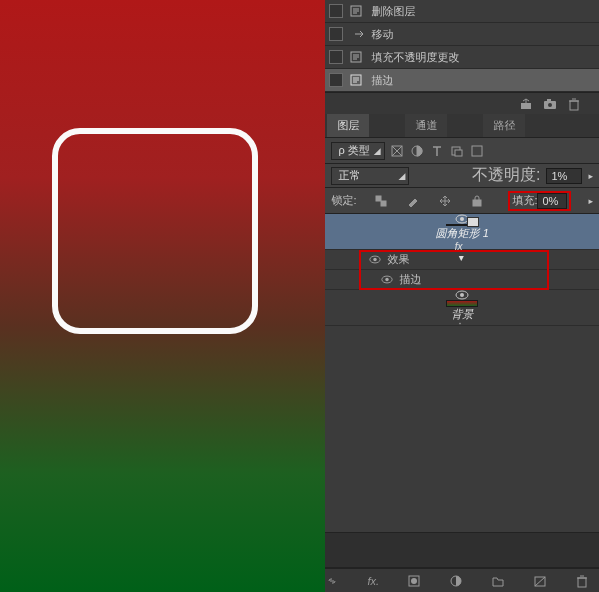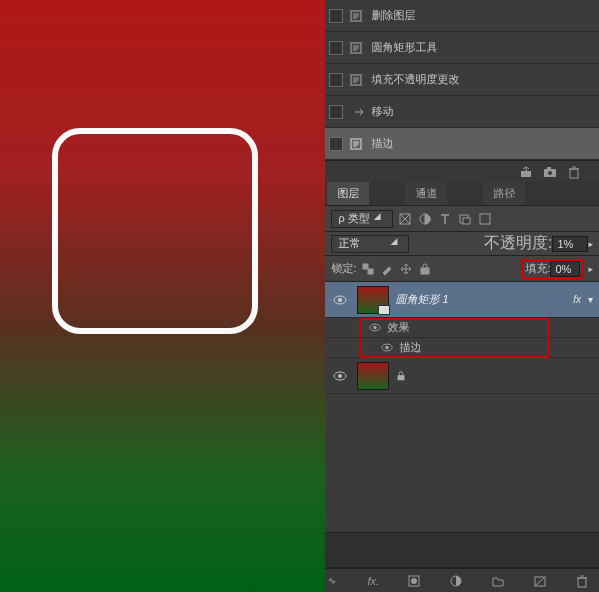--- a/index.html
+++ b/index.html
@@ -8,49 +8,49 @@
   width: 342px; height: 592px;
   background: linear-gradient(to bottom, #b01818 0%, #a02020 30%, #5a3020 55%, #1d6020 80%, #006018 100%);
   position: relative;
 }
 .rounded-rect {
   position: absolute; left: 52px; top: 128px; width: 206px; height: 206px;
   border: 6px solid #fafafa; border-radius: 28px;
 }
 .right-panel { flex: 1; background: #3b3b3b; display: flex; flex-direction: column; font-size: 11px; color: #c8c8c8; }
 
-.history-row { display: flex; align-items: center; height: 32px; padding: 0 4px; border-bottom: 1px solid #2a2a2a; }
+.history-row { display: flex; align-items: center; height: 23px; padding: 0 4px; border-bottom: 1px solid #2a2a2a; }
 .history-row.sel { background: #5e5e5e; }
 .chk { width: 14px; height: 14px; border: 1px solid #6a6a6a; background: #333; margin-right: 6px; flex-shrink: 0; }
 .hicon { width: 16px; height: 14px; margin-right: 6px; display: flex; align-items: center; justify-content: center; flex-shrink: 0; }
 .hicon svg { width: 14px; height: 12px; }
 .arrow-indent { width: 12px; margin-left: 4px; }
 
 .btn-bar { height: 22px; display: flex; justify-content: flex-end; align-items: center; gap: 10px; padding-right: 18px; background: #373737; border-top: 1px solid #222; }
 .small-ic { width: 14px; height: 14px; fill: #999; }
 
 .tabs { height: 24px; background: #343434; display: flex; align-items: flex-end; border-bottom: 1px solid #222; padding-left: 2px; gap: 36px; }
 .tab { padding: 4px 10px; font-size: 11px; color: #aaa; background: #3b3b3b; }
 .tab.active { background: #4a4a4a; color: #ddd; }
 
 .layer-toolbar { height: 26px; display: flex; align-items: center; padding: 0 6px; gap: 5px; background: #424242; border-bottom: 1px solid #222; }
-.dropdown { height: 18px; background: #414141; border: 1px solid #222; color: #ddd; font-size: 11px; display: flex; align-items: flex-start; padding: 0 11px 0 6px; }
+.dropdown { height: 18px; background: #414141; border: 1px solid #222; color: #ddd; font-size: 11px; display: flex; align-items: center; padding: 0 3px 0 6px; }
 .dropdown .arr { margin-left: 4px; font-size: 9px; color: #ccc; }
 .tiny-ic { width: 15px; height: 15px; display: flex; align-items: center; justify-content: center; }
 .tiny-ic svg { width: 14px; height: 14px; fill: #999; stroke: #999; }
 
-.opacity-row { height: 24px; display: flex; align-items: center; padding: 0 6px; background: #424242; border-bottom: 1px solid #222; }
+.opacity-row { height: 24px; display: flex; align-items: center; padding: 0 6px; background: #424242; border-bottom: 1px solid #222; gap: 6px; }
 .opacity-row .lbl { font-size: 16px; color: #bbb; }
 .val-box { background: #333; border: 1px solid #1a1a1a; color: #ddd; font-size: 11px; padding: 1px 4px; min-width: 36px; text-align: left; }
 
-.lock-row { height: 26px; display: flex; align-items: center; padding: 0 6px; background: #424242; border-bottom: 1px solid #222; gap: 4px; }
+.lock-row { height: 26px; display: flex; align-items: center; padding: 0 6px; background: #424242; border-bottom: 1px solid #222; gap: 17px; }
 .red-box { border: 2px solid #d00000; display: inline-flex; align-items: center; padding: 8px 2px; height: 20px; }
 
 .layers-list { flex: 1; background: #3b3b3b; overflow: hidden; }
-.layer-row { display: flex; align-items: center; height: 36px; border-bottom: 1px solid #2c2c2c; padding: 0 4px; }
+.layer-row { display: flex; align-items: center; height: 36px; border-bottom: 1px solid #2c2c2c; padding: 0 4px; flex-direction: column; }
 .layer-row.sel { background: #5a708b; }
 .layer-row.sel .lyr-name { color: #f0f0f0; }
 .eye { width: 22px; display: flex; justify-content: center; }
 .eye svg { width: 14px; height: 10px; fill: #c0c0c0; }
 .thumb { width: 32px; height: 28px; border: 1px solid #1a1a1a; margin: 0 6px; position: relative; }
 .thumb-grad { width: 100%; height: 100%; background: linear-gradient(to bottom, #a01818, #1d6020); }
 .thumb-shape { position: absolute; right: -2px; bottom: -2px; width: 12px; height: 10px; background: #ddd; border: 1px solid #333; }
 .lyr-name { color: #d8d8d8; font-size: 11px; flex: 1; font-style: italic; }
 .fx-label { color: #e0e0e0; font-size: 10px; margin-right: 7px; font-style: italic; }
 .chev { color: #e0e0e0; font-size: 10px; margin-right: 2px; }
@@ -80,46 +80,36 @@
       <div class="hicon">
           <svg viewBox="0 0 14 12">
             <rect x="1" y="1" width="10" height="10" fill="none" stroke="#aaa"></rect>
             <path d="M3 4h6M3 6h6M3 8h4" stroke="#aaa"></path>
           </svg>
         </div>
       <span>删除图层</span>
     </div>
     <div class="history-row">
       <div class="chk"></div>
-      <div class="hicon">
-          <svg viewBox="0 0 14 12">
-            <rect x="1" y="1" width="10" height="10" fill="none" stroke="#aaa"></rect>
-            <path d="M3 4h6M3 6h6M3 8h4" stroke="#aaa"></path>
-          </svg>
-        </div>
-      <span>圆角矩形工具</span>
+      <div class="hicon arrow-indent">
+          <svg viewBox="0 0 12 12">
+            <path d="M2 6h7M7 3l3 3-3 3" fill="none" stroke="#aaa"></path>
+          </svg>
+        </div>
+      <span>移动</span>
     </div>
     <div class="history-row">
       <div class="chk"></div>
       <div class="hicon">
           <svg viewBox="0 0 14 12">
             <rect x="1" y="1" width="10" height="10" fill="none" stroke="#aaa"></rect>
             <path d="M3 4h6M3 6h6M3 8h4" stroke="#aaa"></path>
           </svg>
         </div>
       <span>填充不透明度更改</span>
-    </div>
-    <div class="history-row">
-      <div class="chk"></div>
-      <div class="hicon arrow-indent">
-          <svg viewBox="0 0 12 12">
-            <path d="M2 6h7M7 3l3 3-3 3" fill="none" stroke="#aaa"></path>
-          </svg>
-        </div>
-      <span>移动</span>
     </div>
     <div class="history-row sel">
       <div class="chk"></div>
       <div class="hicon">
           <svg viewBox="0 0 14 12">
             <rect x="1" y="1" width="10" height="10" fill="none" stroke="#ddd"></rect>
             <path d="M3 4h6M3 6h6M3 8h4" stroke="#ddd"></path>
           </svg>
         </div>
       <span>描边</span>
@@ -266,20 +256,21 @@
     <div class="layer-row">
       <div class="eye">
           <svg viewBox="0 0 14 10">
             <ellipse cx="7" cy="5" rx="6" ry="4" fill="none" stroke="#c0c0c0"></ellipse>
             <circle cx="7" cy="5" r="2" fill="#c0c0c0"></circle>
           </svg>
         </div>
       <div class="thumb">
           <div class="thumb-grad"></div>
         </div>
+      <span class="lyr-name">背景</span>
       <svg class="lock-ic" width="12" height="12" viewBox="0 0 14 14">
           <rect x="3" y="6" width="8" height="6" fill="#aaa"></rect>
           <path d="M5 6V4a2 2 0 014 0v2" fill="none" stroke="#aaa"></path>
         </svg>
     </div>
   </div>
 
   <div class="spacer-dark"></div>
 
   <div class="bottom-bar">

